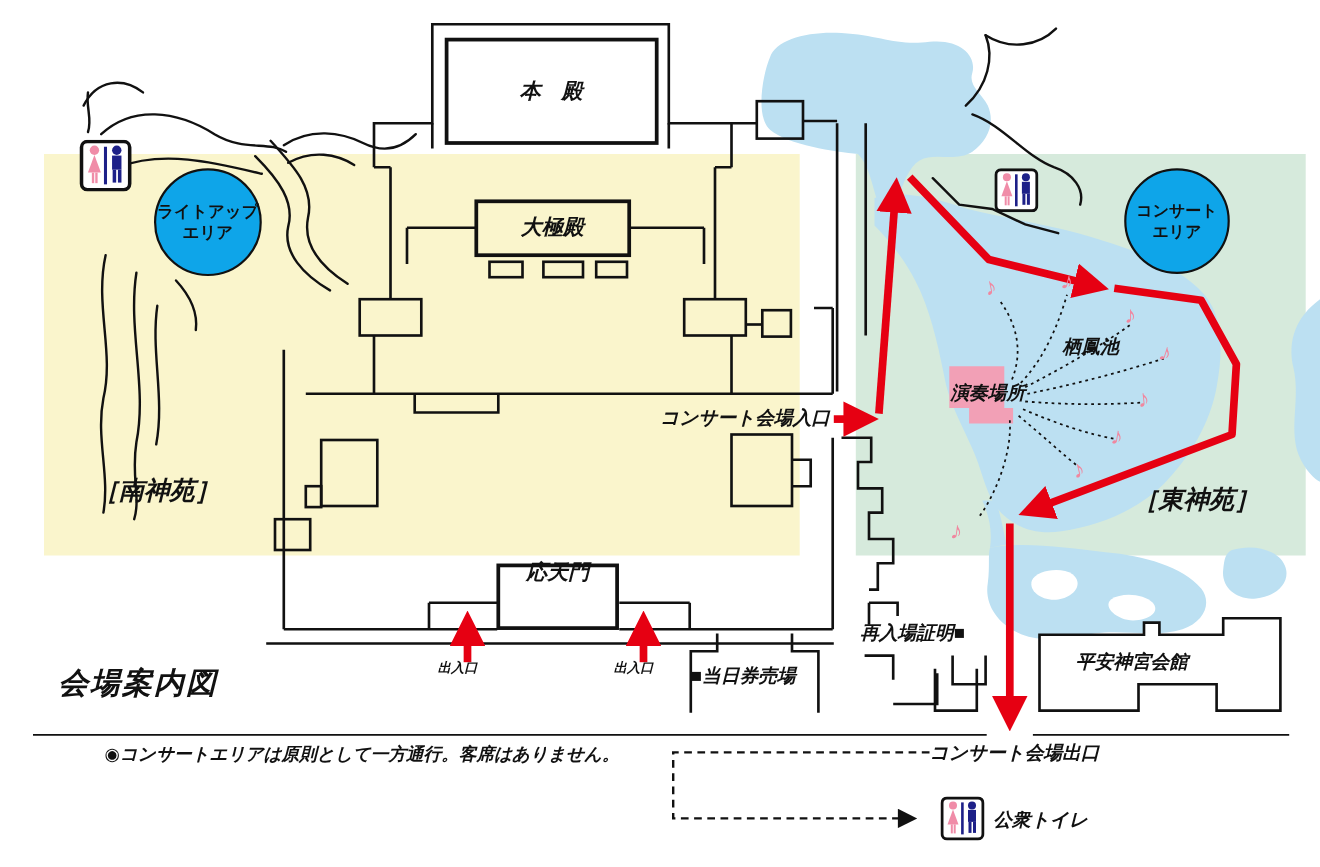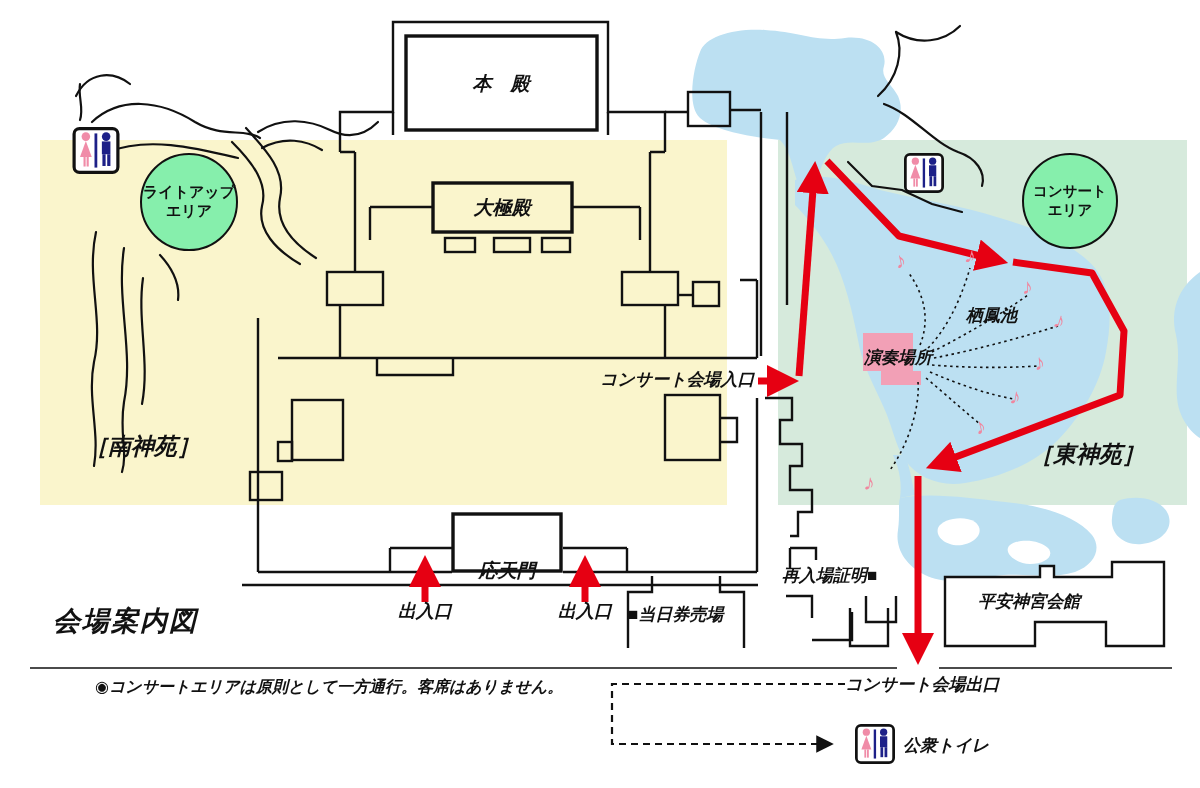--- a/index.html
+++ b/index.html
@@ -3,24 +3,24 @@
 <meta charset="utf-8">
 <style>
   html,body{margin:0;padding:0;background:#fff;}
   #stage{position:relative;width:1200px;height:788px;background:#fff;overflow:hidden;
          font-family:"Liberation Sans","DejaVu Sans",sans-serif;}
   .area{position:absolute;}
   #south-garden-bg{left:40px;top:140px;width:687px;height:365px;background:#FAF5CC;}
   #east-garden-bg{left:778px;top:140px;width:409px;height:365px;background:#D6EADC;}
   svg{position:absolute;left:0;top:0;}
   .lbl{position:absolute;font-weight:bold;color:#111;white-space:nowrap;line-height:1.15;font-style:italic;}
-  .fs17{font-size:17px;} .fs18{font-size:18px;} .fs19{font-size:19px;}
+  .fs17{font-size:17px;} .fs18{font-size:12px;} .fs19{font-size:19px;}
   .fs23{font-size:23px;text-align:center;} .fs27{font-size:27px;letter-spacing:2px;} .fs16{font-size:16px;}
   .center{text-align:center;}
-  .circle{position:absolute;background:#86efac;border:2.5px solid #111;border-radius:50%;
+  .circle{position:absolute;background:#0ea5e9;border:2.5px solid #111;border-radius:50%;
           display:flex;flex-direction:column;align-items:center;justify-content:center;
           font-weight:bold;color:#111;}
   #lightup-circle{left:140px;top:153px;width:94px;height:94px;font-size:15px;}
   #concert-circle{left:1022px;top:153px;width:92px;height:92px;font-size:14.5px;}
   .note{position:absolute;color:#F0879F;font-weight:bold;font-size:22px;}
 </style>
 </head>
 <body>
 
 <div id="stage">
@@ -174,21 +174,21 @@
     <span>ライトアップ</span>
     <span>エリア</span>
   </div>
   <div id="concert-circle" class="circle">
     <span>コンサート</span>
     <span>エリア</span>
   </div>
 
   <div class="lbl fs19 center" style="left:436px;top:73px;width:130px;">本　殿</div>
   <div class="lbl fs19 center" style="left:437px;top:197px;width:130px;">大極殿</div>
-  <div class="lbl fs19 center" style="left:442px;top:560px;width:130px;">応天門</div>
+  <div class="lbl fs19 center" style="left:442px;top:510px;width:130px;">応天門</div>
   <div class="lbl fs17" style="left:600px;top:370px;width:152px;text-align:right;">コンサート会場入口</div>
   <div class="lbl fs17" style="left:966px;top:306px;">栖鳳池</div>
   <div class="lbl fs17" style="left:864px;top:348px;">演奏場所</div>
   <div class="lbl fs17" style="left:978px;top:592px;">平安神宮会館</div>
   <div class="lbl fs17" style="left:782px;top:566px;">再入場証明■</div>
   <div class="lbl fs17" style="left:628px;top:605px;">■当日券売場</div>
   <div class="lbl fs18" style="left:398px;top:601px;">出入口</div>
   <div class="lbl fs18" style="left:558px;top:601px;">出入口</div>
   <div class="lbl fs17" style="left:845px;top:675px;">コンサート会場出口</div>
   <div class="lbl fs17" style="left:903px;top:736px;">公衆トイレ</div>

